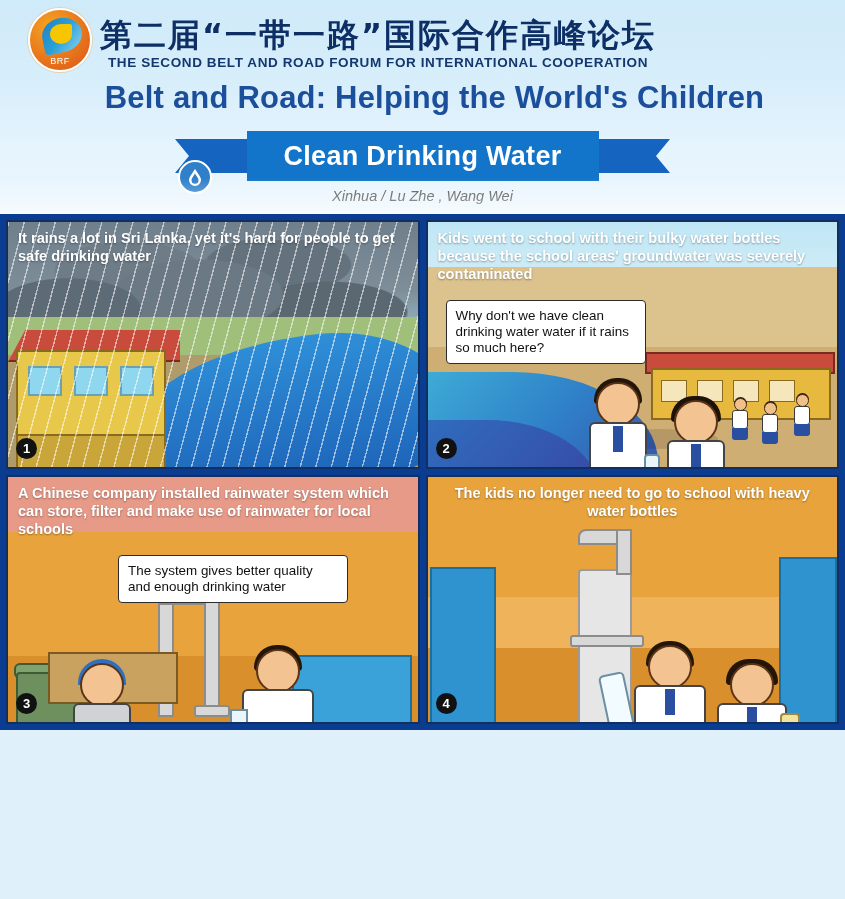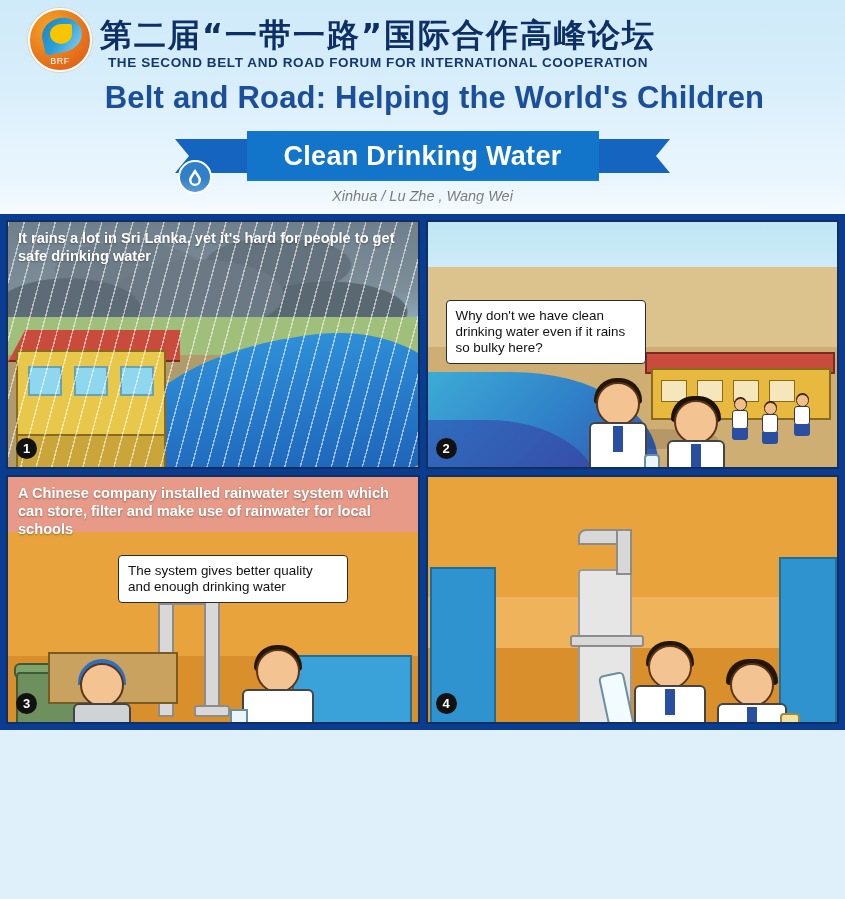--- a/index.html
+++ b/index.html
@@ -337,22 +337,23 @@
       </div>
       <div class="big-kid-boy" style="left:236px; top:178px; z-index:5;">
         <div class="bhair" style="background:#1d1208;width:50px;left:7px;"></div>
         <div class="bhead"></div>
         <div class="bbody"></div>
         <div class="btie"></div>
         <div class="blegs" style="background:#2b4fa0;"></div>
       </div>
       <div style="position:absolute;left:216px;top:232px;width:16px;height:42px;background:#eaf6fb;border:2px solid #6a8fa0;border-radius:4px;z-index:6;"></div>
 
-      <div class="bubble" style="left:18px; top:78px; width:200px;">Why don't we have clean drinking water even if it rains so bulky here?</div>
-
+      <div class="bubble" style="left:18px; top:78px; width:200px;">Why don't we have clean drinking water water if it rains so much here?</div>
+
+      <div class="cap">Kids went to school with their bulky water bottles because the school areas' groundwater was severely contaminated</div>
       <div class="num">2</div>
     </div>
 
     <div class="panel">
       <div class="p3-wall"></div>
       <div class="p3-wallpink"></div>
       <div class="p3-floor"></div>
       <div class="p3-floor2"></div>
       <div class="p3-blue"></div>
 
@@ -410,17 +411,18 @@
         <div class="bhair" style="width:52px;left:6px;"></div>
         <div class="bhead"></div>
         <div class="bbody" style="width:70px;left:-3px;height:66px;"></div>
         <div class="btie"></div>
         <div class="blegs" style="background:#2b4fa0;width:64px;left:0;height:42px;top:104px;"></div>
       </div>
       <div style="position:absolute;left:176px;top:196px;width:26px;height:62px;background:#f2fbff;border:2px solid #6a8fa0;border-radius:5px;z-index:6;transform:rotate(-12deg);"></div>
       <div style="position:absolute;left:352px;top:236px;width:20px;height:46px;background:#f3e3a0;border:2px solid #9a8a44;border-radius:4px;z-index:6;"></div>
 
 
+      <div class="cap center">The kids no longer need to go to school with heavy water bottles</div>
       <div class="num">4</div>
     </div>
 
   </div>
 </div>
 
 </body></html>

